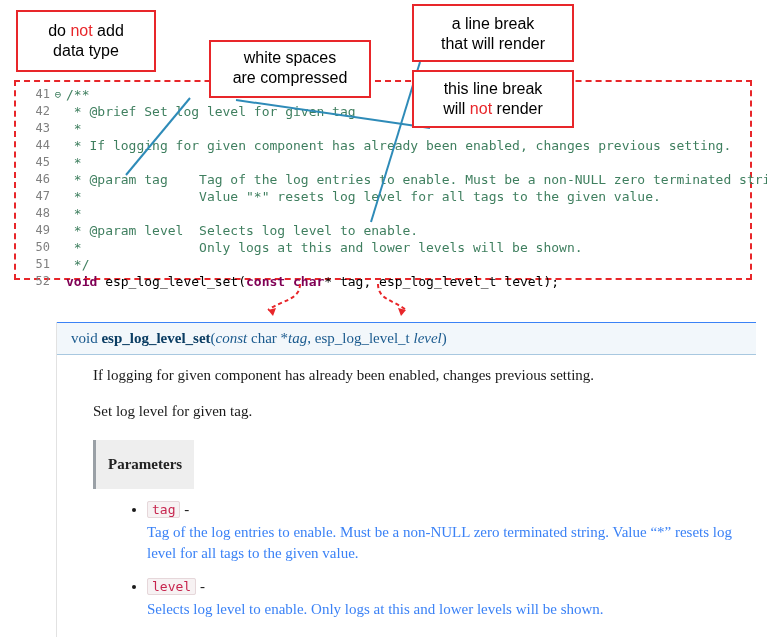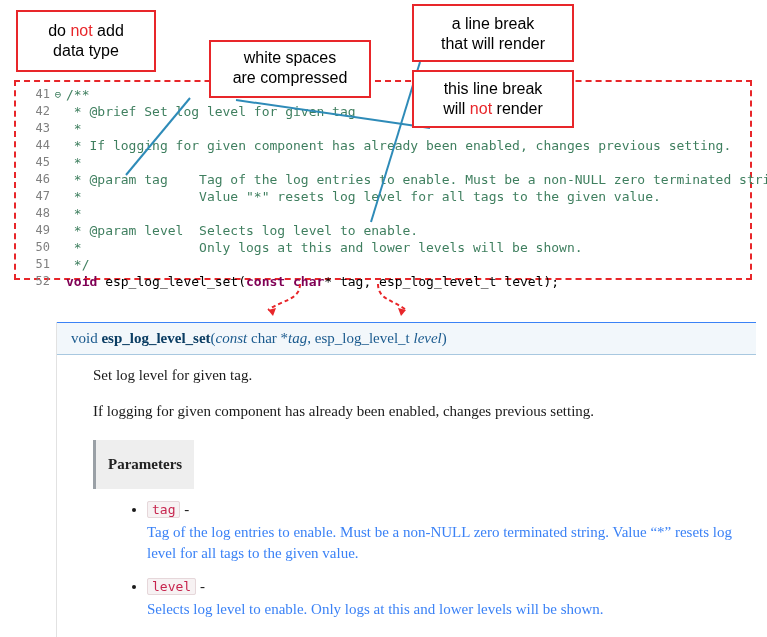--- a/index.html
+++ b/index.html
@@ -260,22 +260,22 @@
     </div>
 </div>
 
 <div id="doc-panel">
 
   <div id="doc-signature">
     <span class="ret">void </span><span class="fname">esp_log_level_set</span><span>(</span><span class="ital">const</span><span> char *</span><span class="ital">tag</span><span>, </span><span>esp_log_level_t </span><span class="ital">level</span><span>)</span>
   </div>
 
   <div class="doc-body">
+    <p class="doc-para">If logging for given component has already been enabled, changes previous setting.</p>
     <p class="doc-para">Set log level for given tag.</p>
-    <p class="doc-para">If logging for given component has already been enabled, changes previous setting.</p>
     <div id="params-header">Parameters</div>
     <ul class="param-list" id="param-list">
         <li class="param-item"><span class="param-name">tag</span><span> -</span><span class="param-desc">Tag of the log entries to enable. Must be a non-NULL zero terminated string. Value “*” resets log level for all tags to the given value.</span></li>
         <li class="param-item"><span class="param-name">level</span><span> -</span><span class="param-desc">Selects log level to enable. Only logs at this and lower levels will be shown.</span></li>
       </ul>
   </div>
 
 </div>
 
 </body></html>

